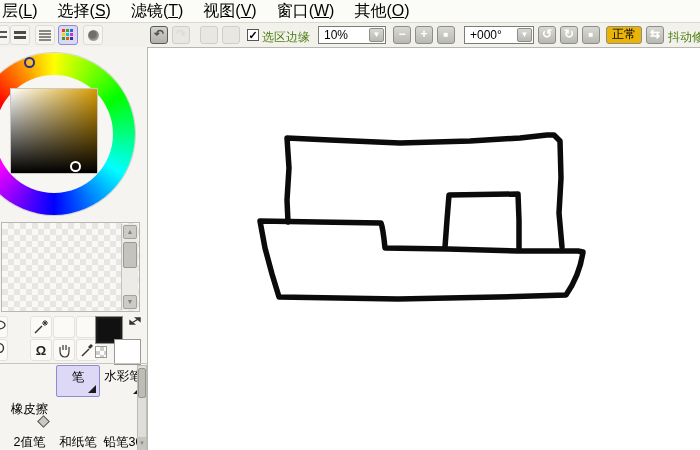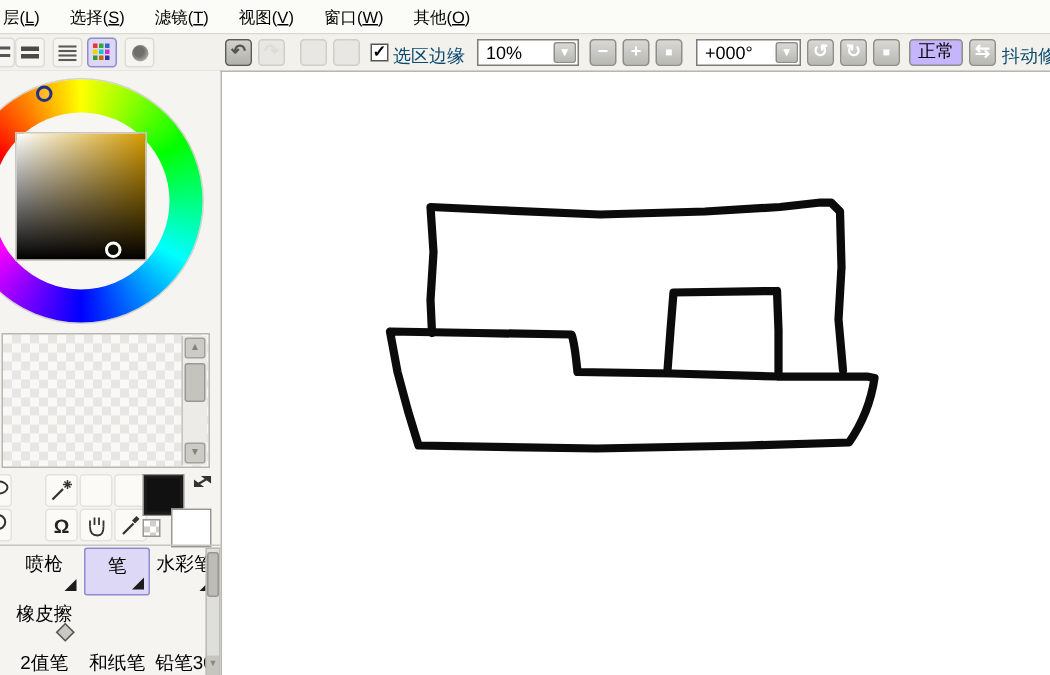--- a/index.html
+++ b/index.html
@@ -4,42 +4,42 @@
 <style>
   html,body{margin:0;padding:0;}
   body{
     width:700px;height:450px;position:relative;overflow:hidden;
     background:#f2f1ec;font-family:"Liberation Sans",sans-serif;
     -webkit-font-smoothing:antialiased;
   }
   
   .menubar{position:absolute;left:0;top:0;width:700px;height:22px;background:#fbfbf8;
     border-bottom:1px solid #d9d8d2;display:flex;align-items:center;}
-  .menu-item{font-size:11px;color:#000;padding:0 14px 0 6px;white-space:nowrap;cursor:default;}
+  .menu-item{font-size:16px;color:#000;padding:0 14px 0 6px;white-space:nowrap;cursor:default;}
   .menu-item:first-child{padding-left:2px;}
   .menu-item u{text-decoration:underline;}
   
   .toolbar{position:absolute;left:0;top:23px;width:700px;height:24px;background:#f2f1ec;
     border-bottom:1px solid #c3c2bb;}
   .tgl{position:absolute;top:2px;width:20px;height:20px;background:#f6f5f1;border:1px solid #dddcd6;
     border-radius:3px;box-sizing:border-box;display:flex;align-items:center;justify-content:center;}
   .tgl.sel{background:#dcd8f4;border:1px solid #8f8bd0;}
   .gbtn{position:absolute;top:3px;width:18px;height:18px;box-sizing:border-box;
     background:linear-gradient(#d8d8d4,#b9b9b4);border:1px solid #8e8e88;border-radius:3px;
     color:#fff;font-size:12px;line-height:15px;text-align:center;font-weight:bold;}
   .gbtn.en{border-color:#5a5a56;color:#55554f;background:linear-gradient(#d2d2ce,#b2b2ac);}
   .gbtn.dis{background:#e8e7e3;border-color:#cfcec8;color:#dddcd6;}
   .field{position:absolute;top:3px;height:18px;box-sizing:border-box;background:#fff;
     border:1px solid #7c7c76;font-size:12px;line-height:16px;padding-left:5px;color:#000;}
   .dd{position:absolute;top:1px;right:1px;width:15px;height:14px;box-sizing:border-box;
     background:linear-gradient(#d8d8d4,#b9b9b4);border:1px solid #8e8e88;border-radius:2px;
     color:#fff;font-size:8px;line-height:12px;text-align:center;}
-  .wbtn{position:absolute;top:3px;height:18px;box-sizing:border-box;background:#c4b5fd;
+  .wbtn{position:absolute;top:3px;height:18px;box-sizing:border-box;background:#eab308;
     border:1px solid #8e8e88;border-radius:3px;font-size:12px;line-height:15px;text-align:center;color:#000;}
-  .cklabel{position:absolute;top:6px;font-size:12px;color:#0c4a6e;white-space:nowrap;}
+  .cklabel{position:absolute;top:6px;font-size:12px;color:#4d7c0f;white-space:nowrap;}
   .ckbox{position:absolute;top:6px;width:12px;height:12px;box-sizing:border-box;background:#fff;
     border:1px solid #555;font-size:11px;line-height:10px;text-align:center;color:#000;font-weight:bold;}
   
   .leftpanel{position:absolute;left:0;top:47px;width:147px;height:403px;background:#f5f4f0;}
   .hue-ring{position:absolute;left:-27px;top:6px;width:162px;height:162px;border-radius:50%;
     box-shadow:0 0 0 1px #d4d3cd;}
   .hue-inner{position:absolute;left:22px;top:22px;width:118px;height:118px;border-radius:50%;background:#f7f6f2;}
   .sv-square{position:absolute;left:10px;top:41px;width:88px;height:86px;border:1px solid #c9c8c2;box-sizing:border-box;}
   .ring-cursor{position:absolute;left:24px;top:10px;width:11px;height:11px;border:2px solid #223088;
     border-radius:50%;box-sizing:border-box;background:rgba(255,255,255,.15);}
@@ -238,21 +238,20 @@
             <line x1="2" y1="9" x2="12" y2="3"></line>
             <path d="M12,3 l-4,0 4,3 z"></path>
             <path d="M2,9 l4,0 -4,-3 z"></path>
           </g>
         </svg>
     </div>
   </div>
 
   <div class="toolgrid">
 
-    <div class="tcell" style="left:5px;top:1px;width:49px;height:32px"><span>喷枪</span><span class="nib"></span></div>
     <div class="tcell sel" style="left:56px;top:1px;width:44px;height:32px"><span>笔</span><span class="nib"></span></div>
     <div class="tcell" style="left:102px;top:1px;width:42px;height:32px"><span>水彩笔</span><span class="nib"></span></div>
 
     <div class="tcell" style="left:5px;top:34px;width:49px;height:32px"><span>橡皮擦</span><span class="nib eraser"></span></div>
 
     <div class="tcell" style="left:5px;top:67px;width:49px;height:32px"><span>2值笔</span></div>
     <div class="tcell" style="left:56px;top:67px;width:44px;height:32px"><span>和纸笔</span></div>
     <div class="tcell" style="left:102px;top:67px;width:42px;height:32px"><span>铅笔30</span></div>
 
     <div class="tgsb">

